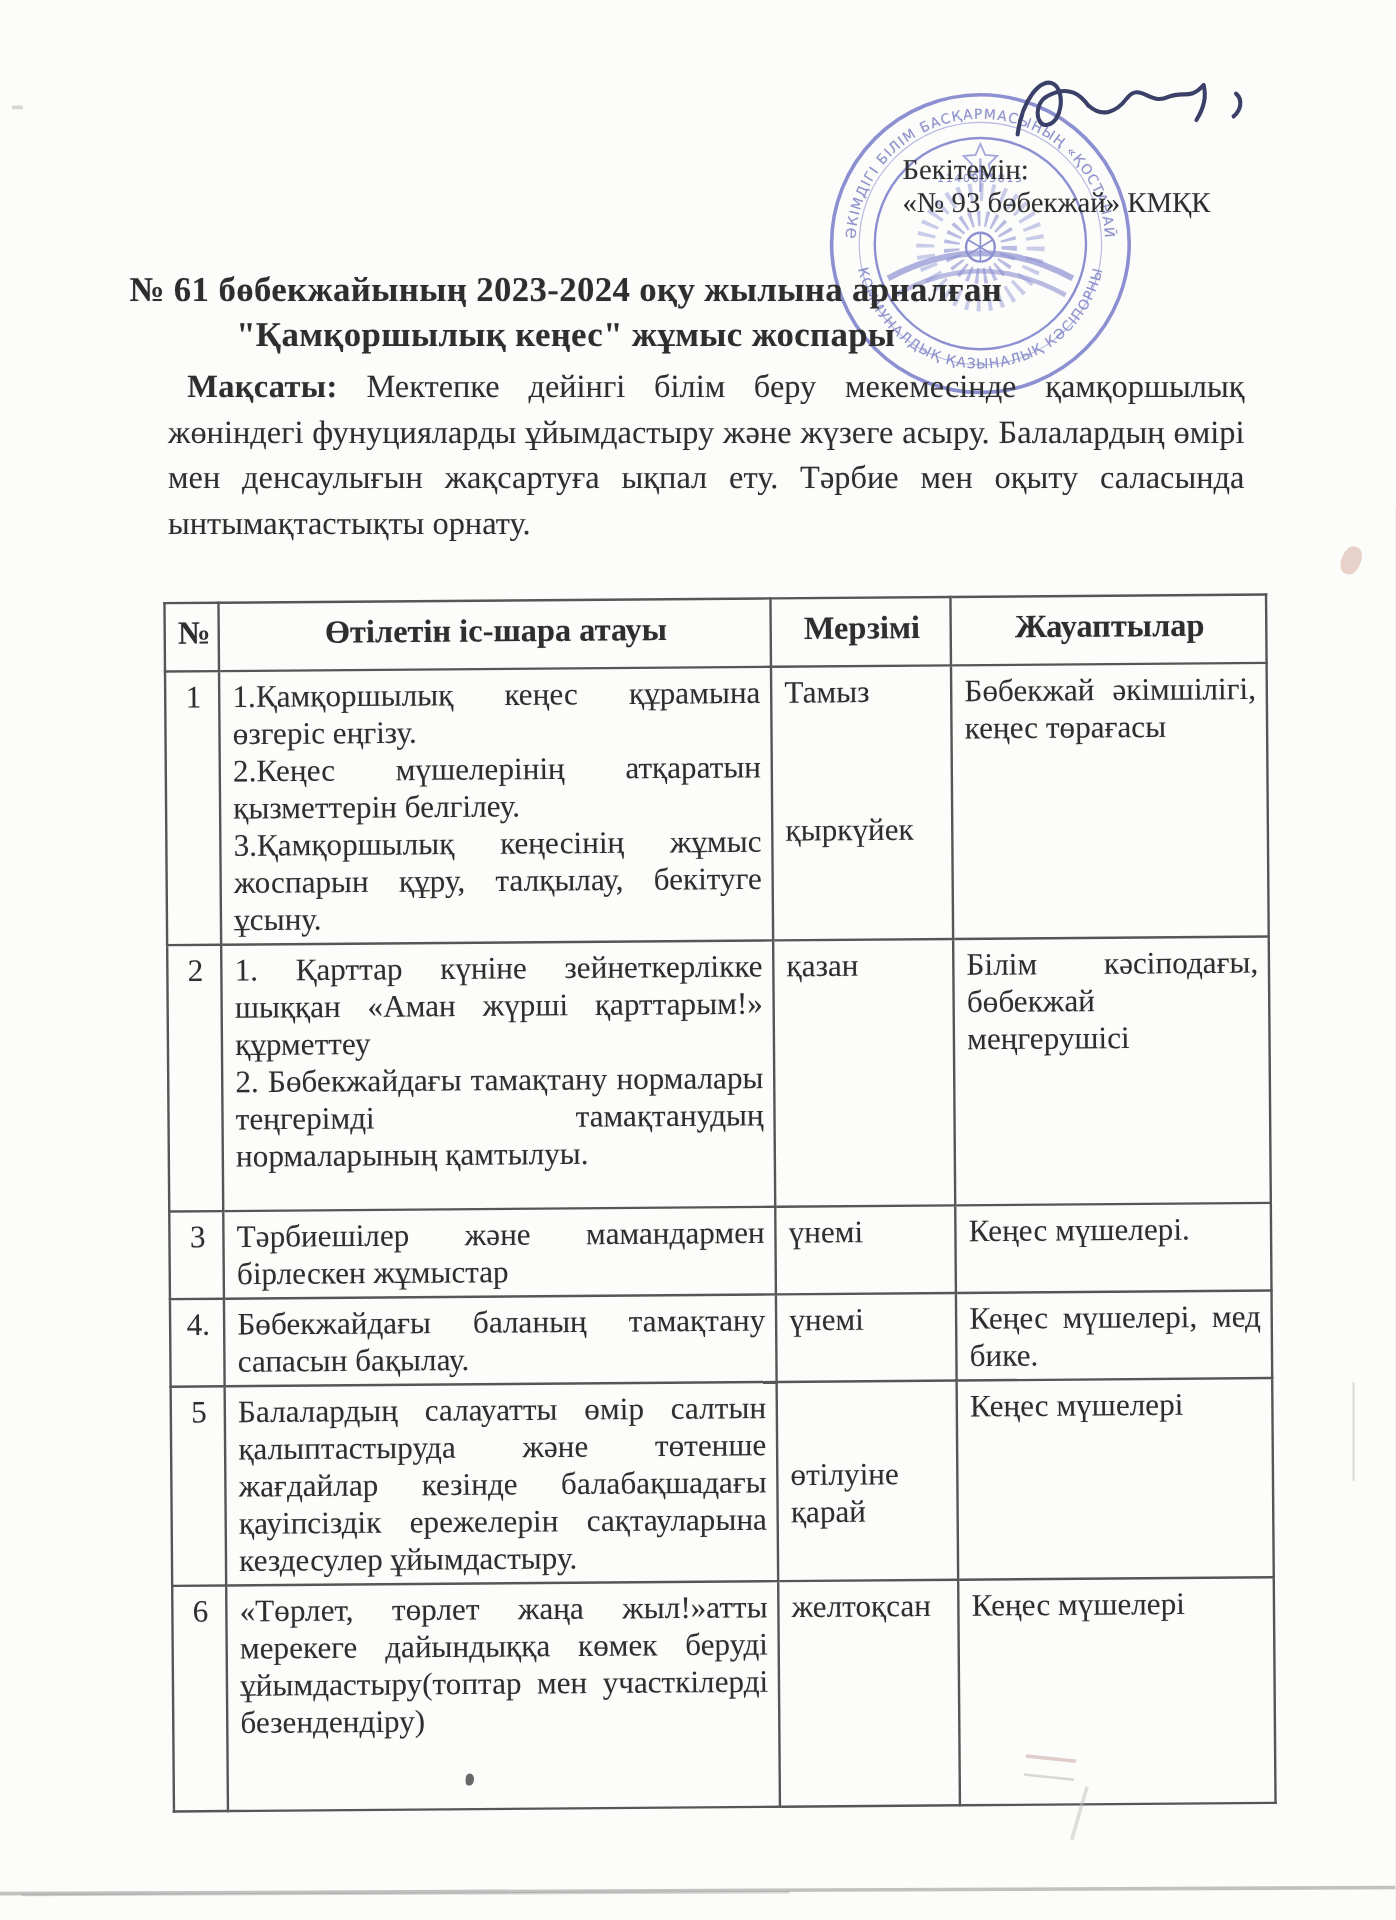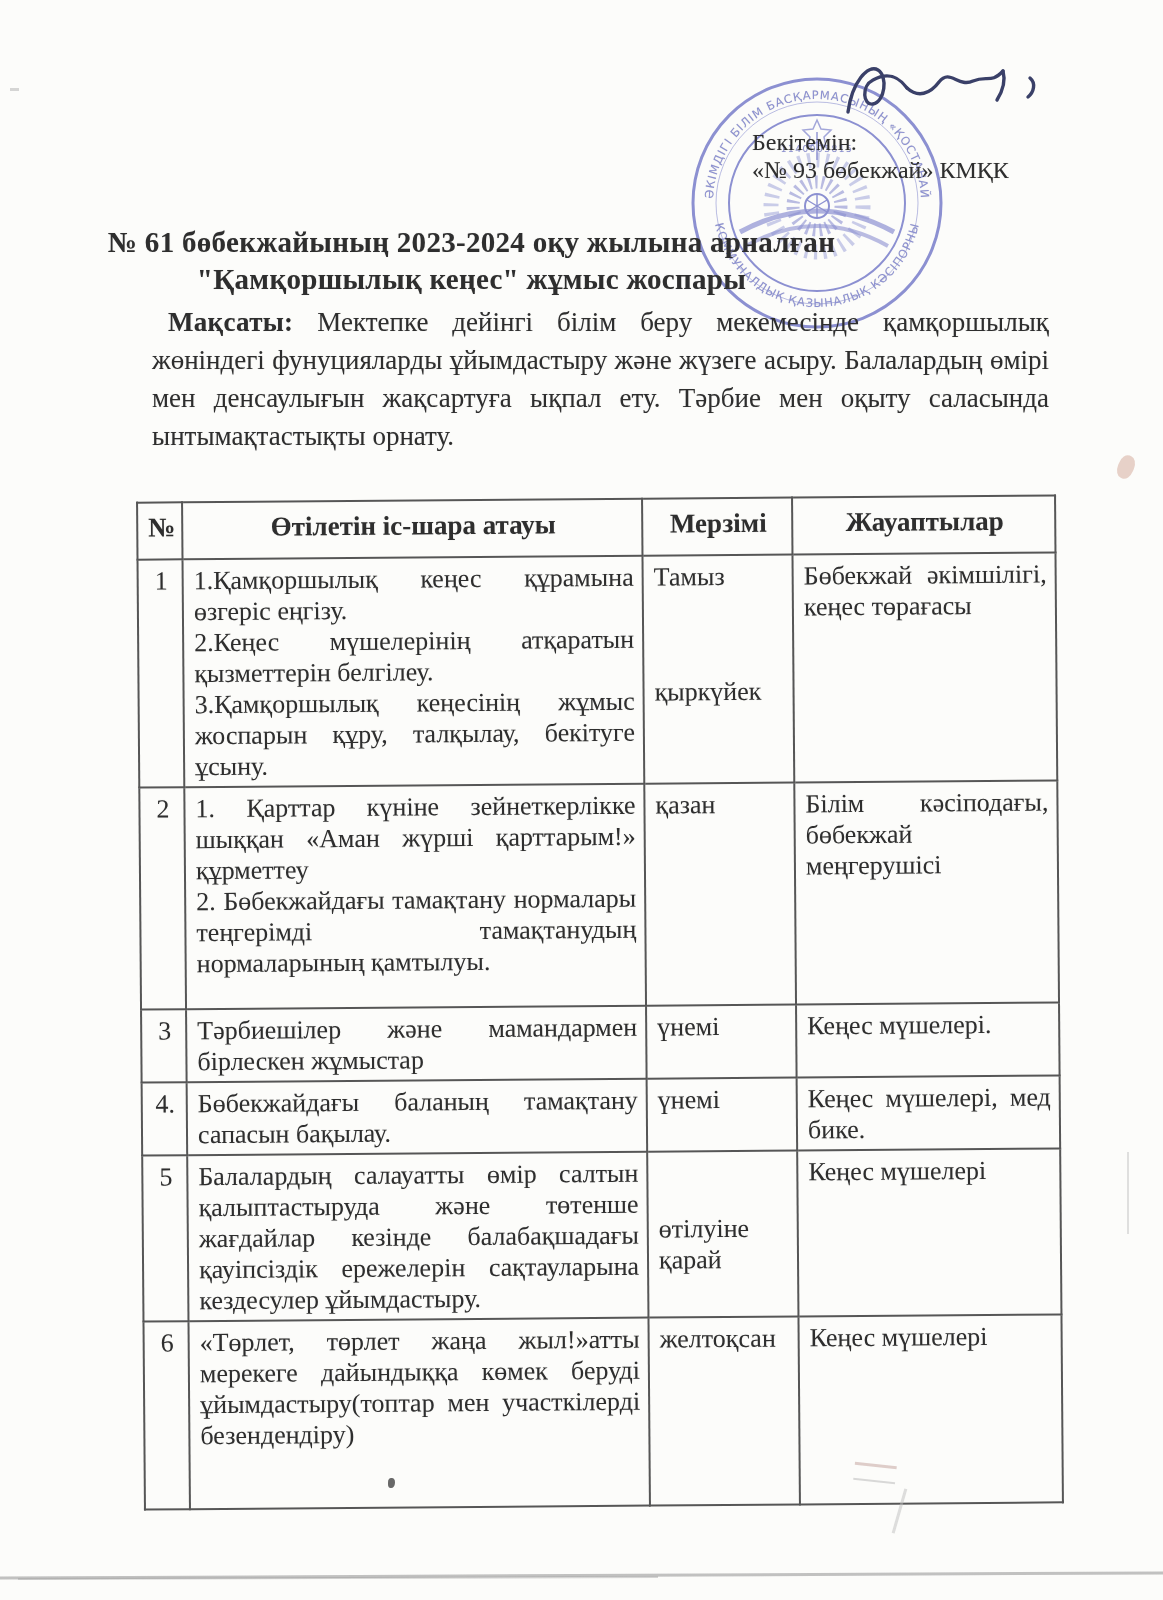--- a/index.html
+++ b/index.html
@@ -30,21 +30,21 @@
 
   
   .title{
     position:absolute;left:0;top:224px;width:943px;z-index:2;
     text-align:center;font-weight:bold;font-size:29px;line-height:37px;
     letter-spacing:.3px;
   }
 
   
   .purpose{
-    position:absolute;left:152px;top:303px;width:897px;z-index:2;
+    position:absolute;left:140px;top:303px;width:897px;z-index:2;
     font-size:27px;line-height:38px;margin:0;
     text-align:justify;text-align-last:left;text-indent:16px;
   }
   .purpose b{letter-spacing:.3px;}
 
   
   table.plan{
     position:absolute;left:140px;top:498px;width:918px;z-index:2;
     border-collapse:collapse;table-layout:fixed;
     transform:rotate(-0.45deg);

